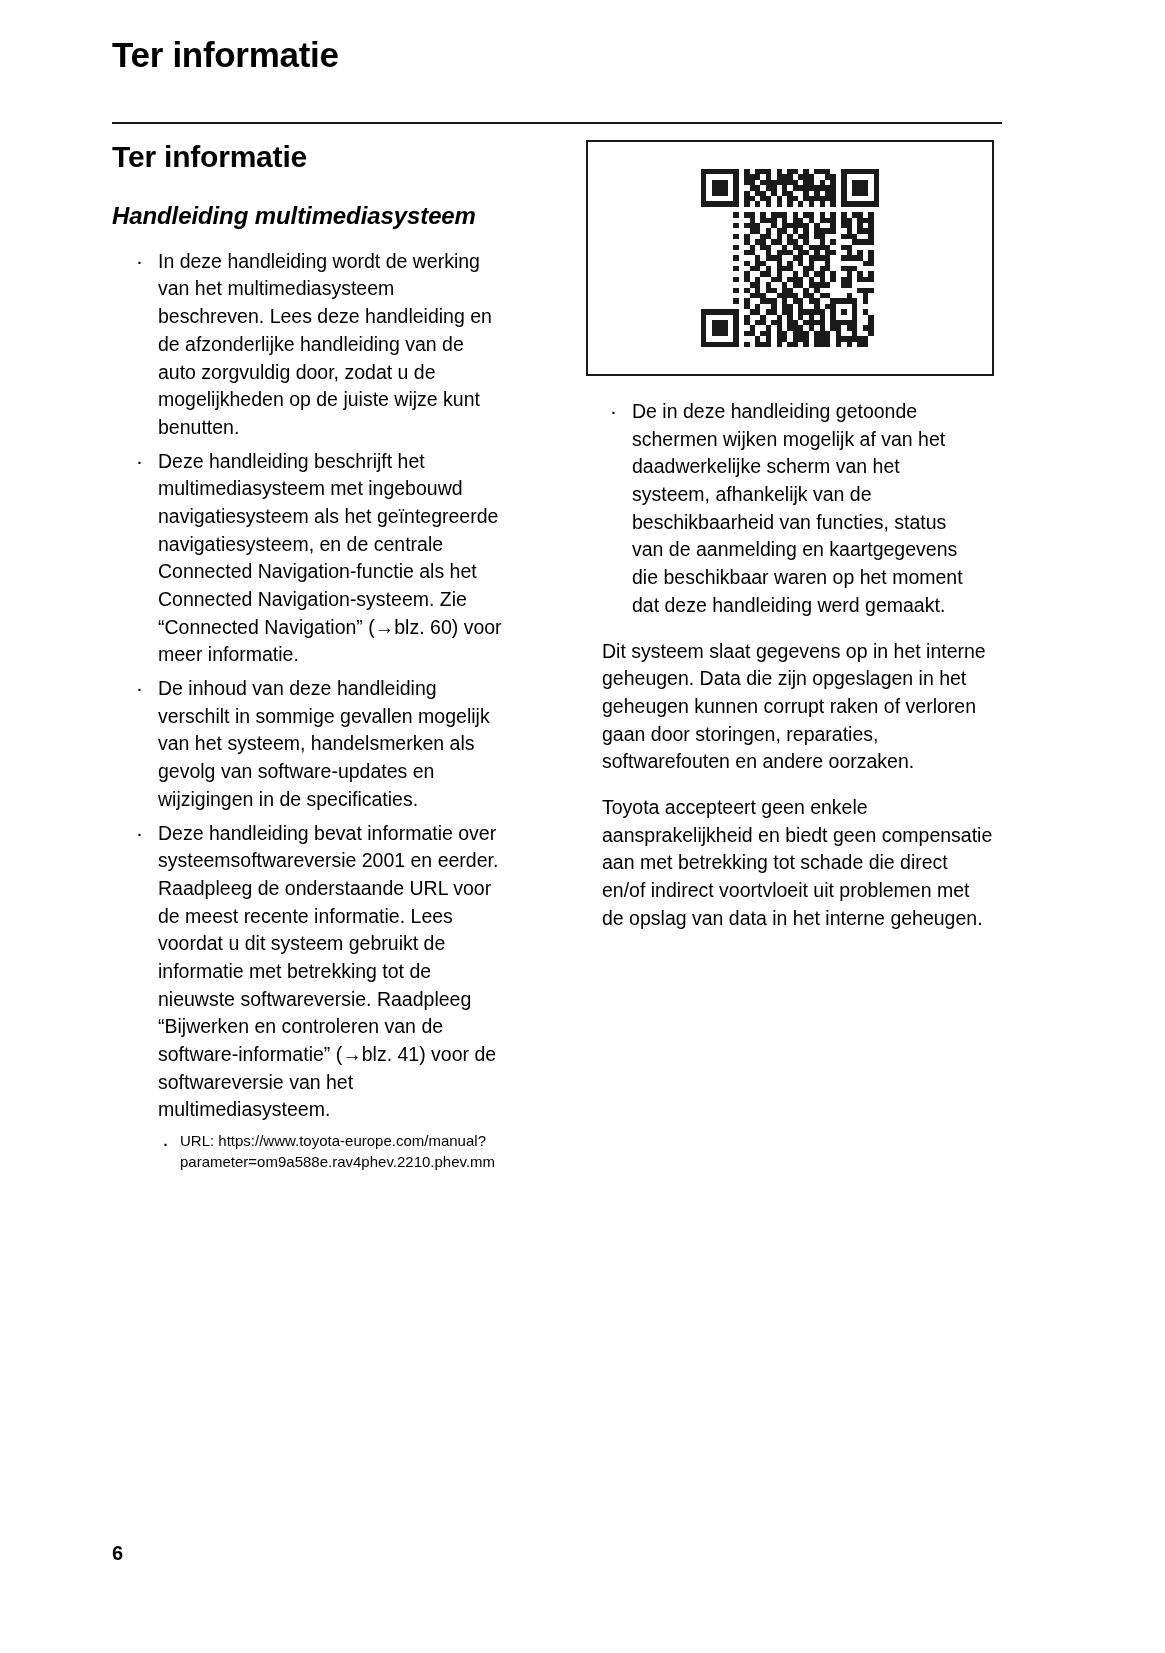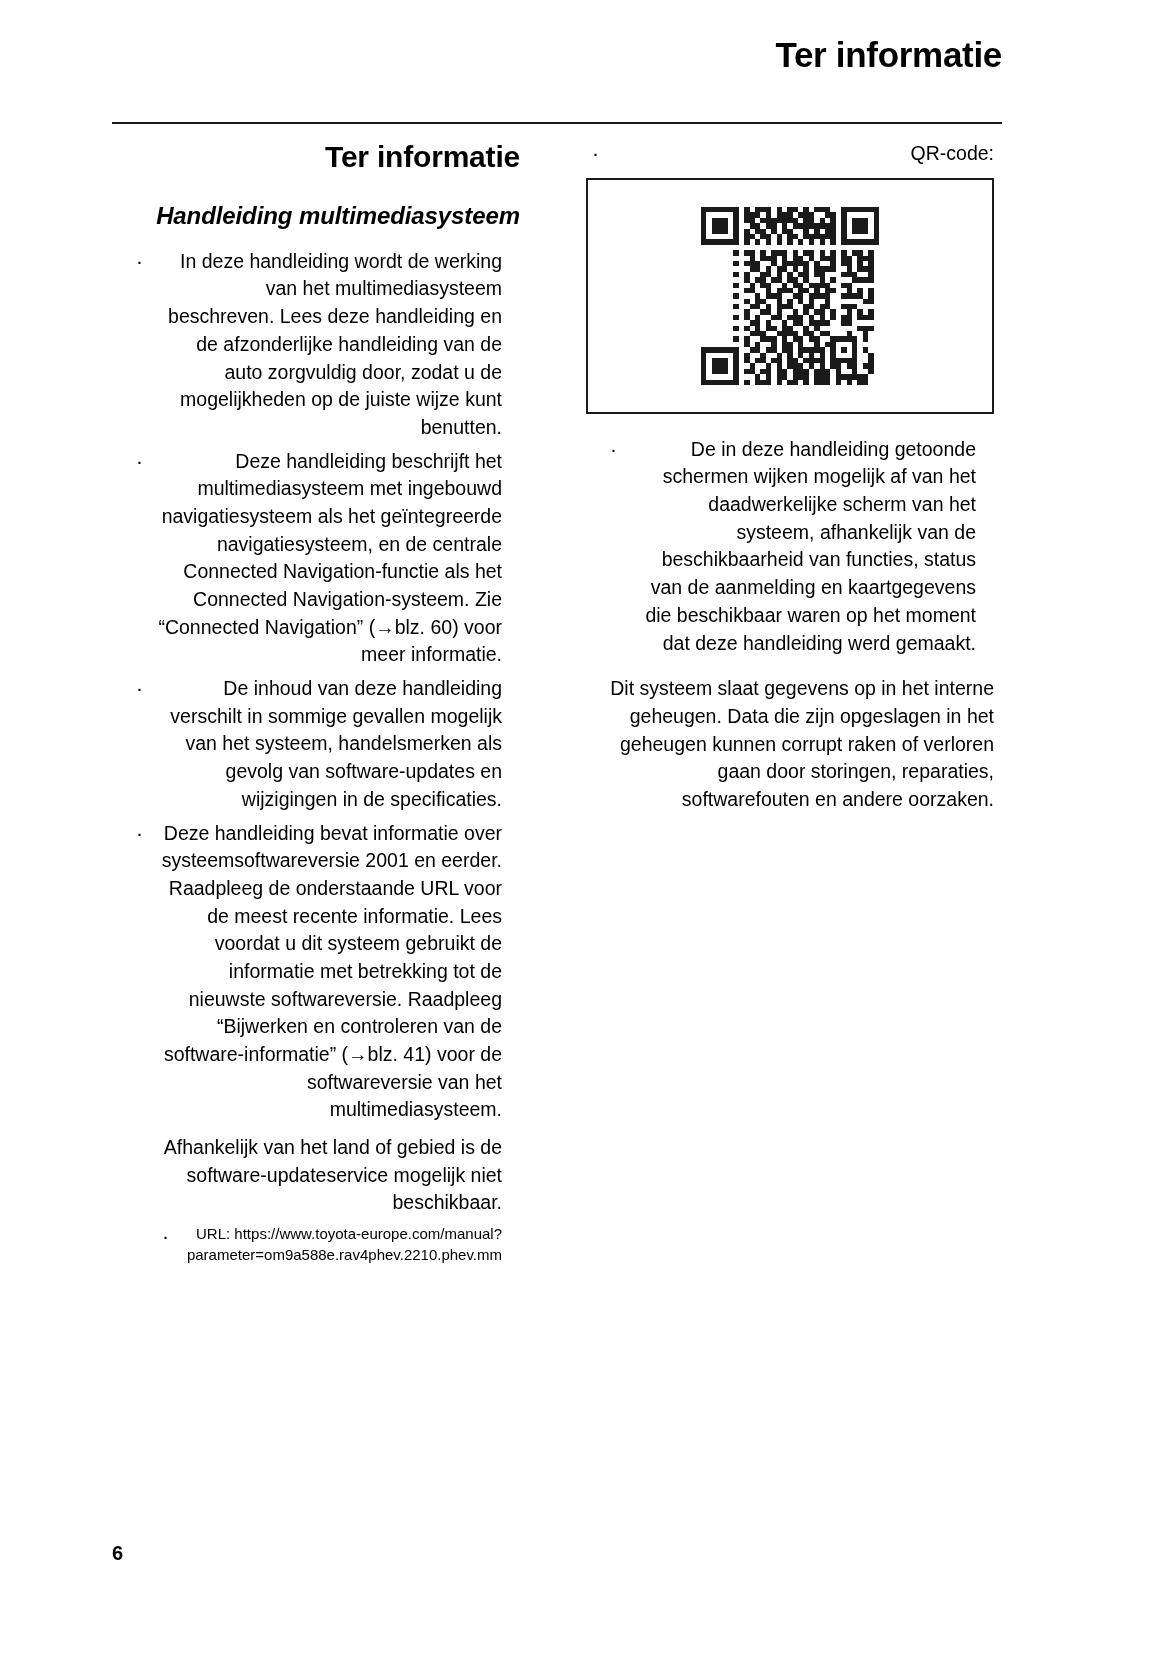--- a/index.html
+++ b/index.html
@@ -15,21 +15,20 @@
     color: #000000;
     position: relative;
     overflow: hidden;
   }
   .page {
     position: absolute;
     left: 0; top: 0;
     width: 1125px;
     height: 1653px;
     box-sizing: border-box;
-    text-align: right;
   }
 
   
   .running-head {
     position: absolute;
     left: 112px;
     top: 36px;
     width: 890px;
   }
   .running-head-title {
@@ -192,32 +191,30 @@
       <h1 class="section-title">Ter informatie</h1>
 
       <h2 class="sub-title">Handleiding multimediasysteem</h2>
 
       <ul class="bullets">
         <li>In deze handleiding wordt de werking van het multimediasysteem beschreven. Lees deze handleiding en de afzonderlijke handleiding van de auto zorgvuldig door, zodat u de mogelijkheden op de juiste wijze kunt benutten.</li>
         <li>Deze handleiding beschrijft het multimediasysteem met ingebouwd navigatiesysteem als het geïntegreerde navigatiesysteem, en de centrale Connected Navigation-functie als het Connected Navigation-systeem. Zie “Connected Navigation” (→blz. 60) voor meer informatie.</li>
         <li>De inhoud van deze handleiding verschilt in sommige gevallen mogelijk van het systeem, handelsmerken als gevolg van software-updates en wijzigingen in de specificaties.</li>
         <li>
           <span>Deze handleiding bevat informatie over systeemsoftwareversie 2001 en eerder. Raadpleeg de onderstaande URL voor de meest recente informatie. Lees voordat u dit systeem gebruikt de informatie met betrekking tot de nieuwste softwareversie. Raadpleeg “Bijwerken en controleren van de software-informatie” (→blz. 41) voor de softwareversie van het multimediasysteem.</span>
-          <p class="cont">Afhankelijk van het land of gebied is de software-updateservice mogelijk niet beschikbaar.</p>
           <ul class="subbullets">
             <li>URL: https://www.toyota-europe.com/manual?parameter=om9a588e.rav4phev.2210.phev.mm</li>
           </ul>
         </li>
       </ul>
 
     </div>
 
     <div class="col col-right">
 
-      <div class="qr-label">QR-code:</div>
 
       <div class="qr-box">
         <svg class="qr-img" viewBox="0 0 33 33" shape-rendering="crispEdges">
           <rect width="33" height="33" fill="#ffffff"></rect>
           <g fill="#1a1a1a">
 
             <rect x="0" y="0" width="7" height="1"></rect>
               <rect x="0" y="6" width="7" height="1"></rect>
             <rect x="0" y="0" width="1" height="7"></rect>
               <rect x="6" y="0" width="1" height="7"></rect>
@@ -491,20 +488,21 @@
           </g>
         </svg>
       </div>
 
       <ul class="bullets">
         <li>De in deze handleiding getoonde schermen wijken mogelijk af van het daadwerkelijke scherm van het systeem, afhankelijk van de beschikbaarheid van functies, status van de aanmelding en kaartgegevens die beschikbaar waren op het moment dat deze handleiding werd gemaakt.</li>
       </ul>
 
 
       <p class="para">Dit systeem slaat gegevens op in het interne geheugen. Data die zijn opgeslagen in het geheugen kunnen corrupt raken of verloren gaan door storingen, reparaties, softwarefouten en andere oorzaken.</p>
+      <p class="para">Toyota accepteert geen enkele aansprakelijkheid en biedt geen compensatie aan met betrekking tot schade die direct en/of indirect voortvloeit uit problemen met de opslag van data in het interne geheugen.</p>
 
     </div>
 
   </div>
 
   <div class="folio">6</div>
 
 </div>
 
 </body></html>

